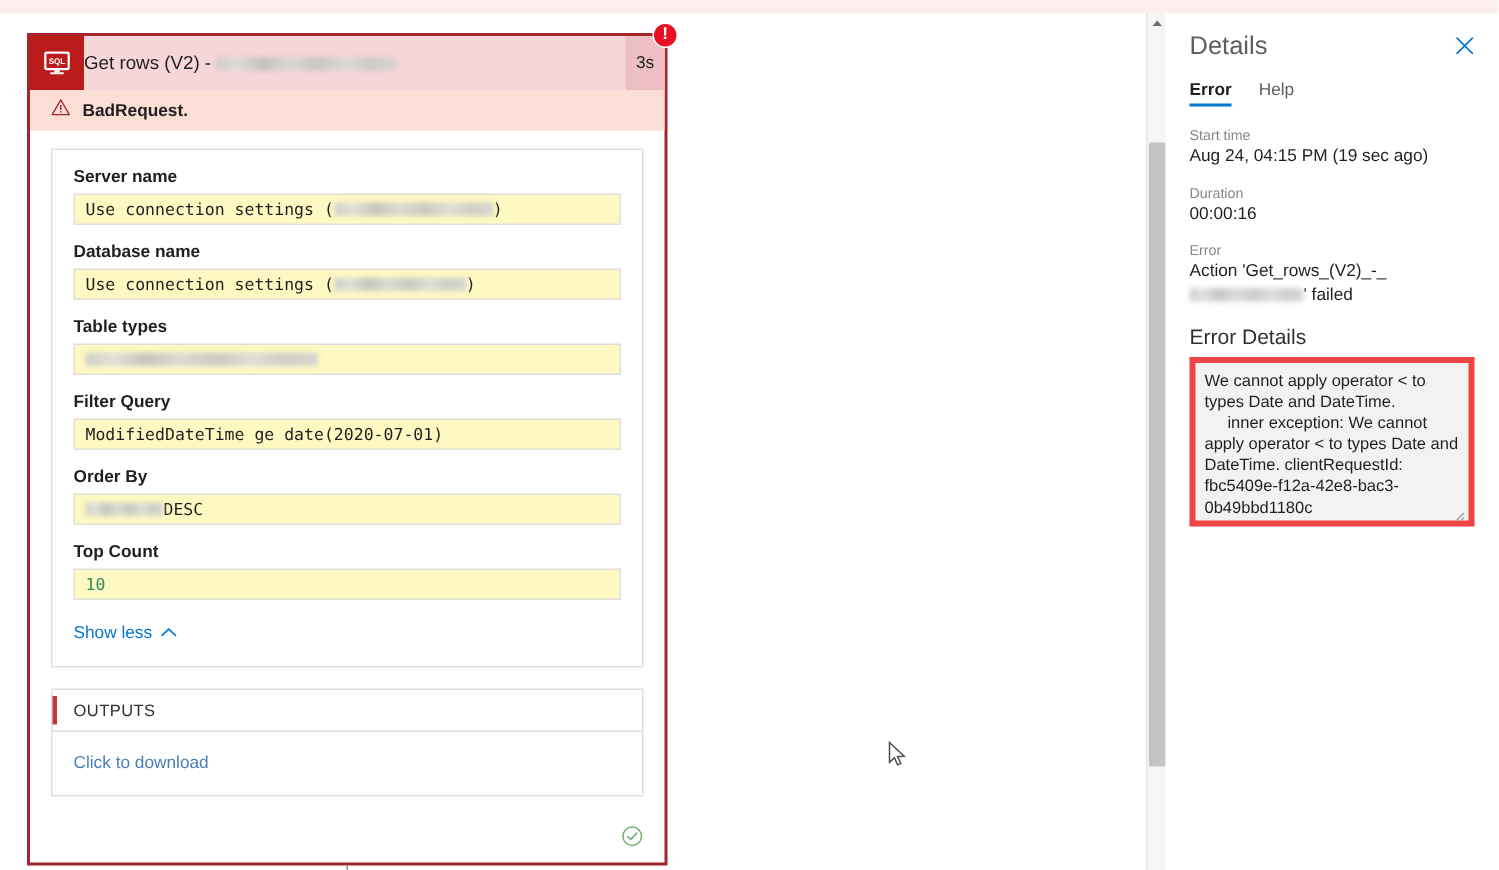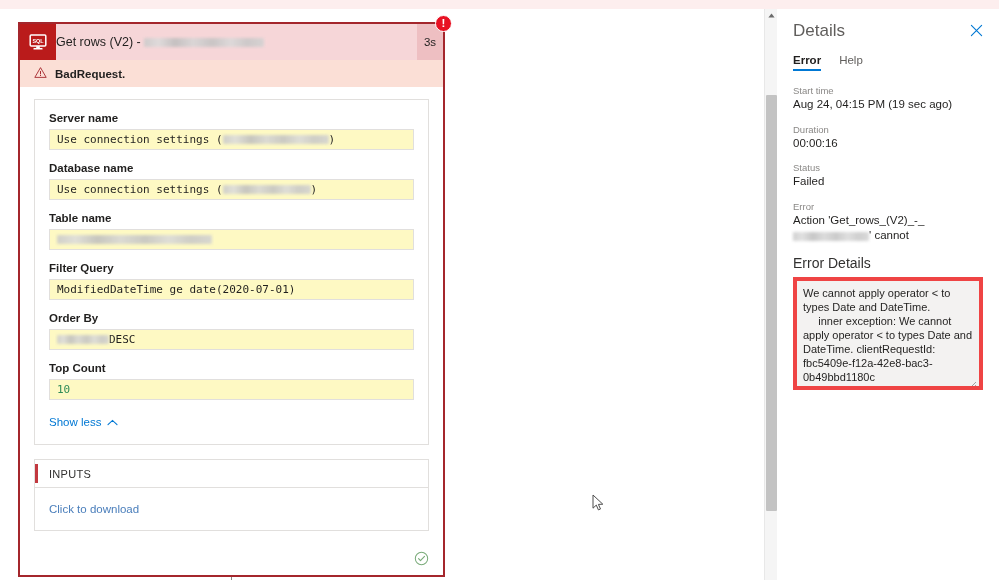--- a/index.html
+++ b/index.html
@@ -232,21 +232,21 @@
             <div class="field">
               <div class="field-label">Database name</div>
               <div class="field-box">
                   <span>Use connection settings (</span>
                   <span class="redact" style="width:88px;"></span>
                   <span>)</span>
                 </div>
             </div>
 
             <div class="field">
-              <div class="field-label">Table name</div>
+              <div class="field-label">Table types</div>
               <div class="field-box">
                   <span class="redact" style="width:155px;"></span>
                 </div>
             </div>
 
             <div class="field">
               <div class="field-label">Filter Query</div>
               <div class="field-box">ModifiedDateTime ge date(2020-07-01)</div>
             </div>
 
@@ -270,21 +270,21 @@
                     <path d="M1 5.6 L5.5 1.4 L10 5.6" fill="none" stroke="#0078d4" stroke-width="1.1" stroke-linecap="round"></path>
                   </svg>
               </span>
             </div>
 
           </div>
         </div>
 
         <div class="section">
           <div class="section-head">
-            <span class="t">INPUTS</span>
+            <span class="t">OUTPUTS</span>
           </div>
           <div class="section-inner" style="padding:11px 14px 13px 14px;">
             <span class="outputs-link">Click to download</span>
           </div>
         </div>
 
       </div>
 
       <div class="connection-row">
 
@@ -337,28 +337,24 @@
       <div class="meta-block">
         <div class="meta-label">Start time</div>
         <div class="meta-value">Aug 24, 04:15 PM (19 sec ago)</div>
       </div>
 
       <div class="meta-block">
         <div class="meta-label">Duration</div>
         <div class="meta-value">00:00:16</div>
       </div>
 
-      <div class="meta-block">
-        <div class="meta-label">Status</div>
-        <div class="meta-value">Failed</div>
-      </div>
 
       <div class="meta-block">
         <div class="meta-label">Error</div>
-        <div class="meta-value"><span>Action 'Get_rows_(V2)_-_</span><span class="redact" style="width:76px;"></span><span>' cannot</span></div>
+        <div class="meta-value"><span>Action 'Get_rows_(V2)_-_</span><span class="redact" style="width:76px;"></span><span>' failed</span></div>
       </div>
 
       <div class="errdetails-label">Error Details</div>
 
       <div class="errbox">
         <div class="txt">We cannot apply operator &lt; to types Date and DateTime.
      inner exception: We cannot apply operator &lt; to types Date and DateTime. clientRequestId: fbc5409e-f12a-42e8-bac3-0b49bbd1180c</div>
         <div class="resize-grip">
           <svg width="9" height="9" viewBox="0 0 9 9">
             <path d="M8 2 L2 8 M8 5 L5 8 M8 8 L8 8" stroke="#a0a0a0" stroke-width="1"></path>

